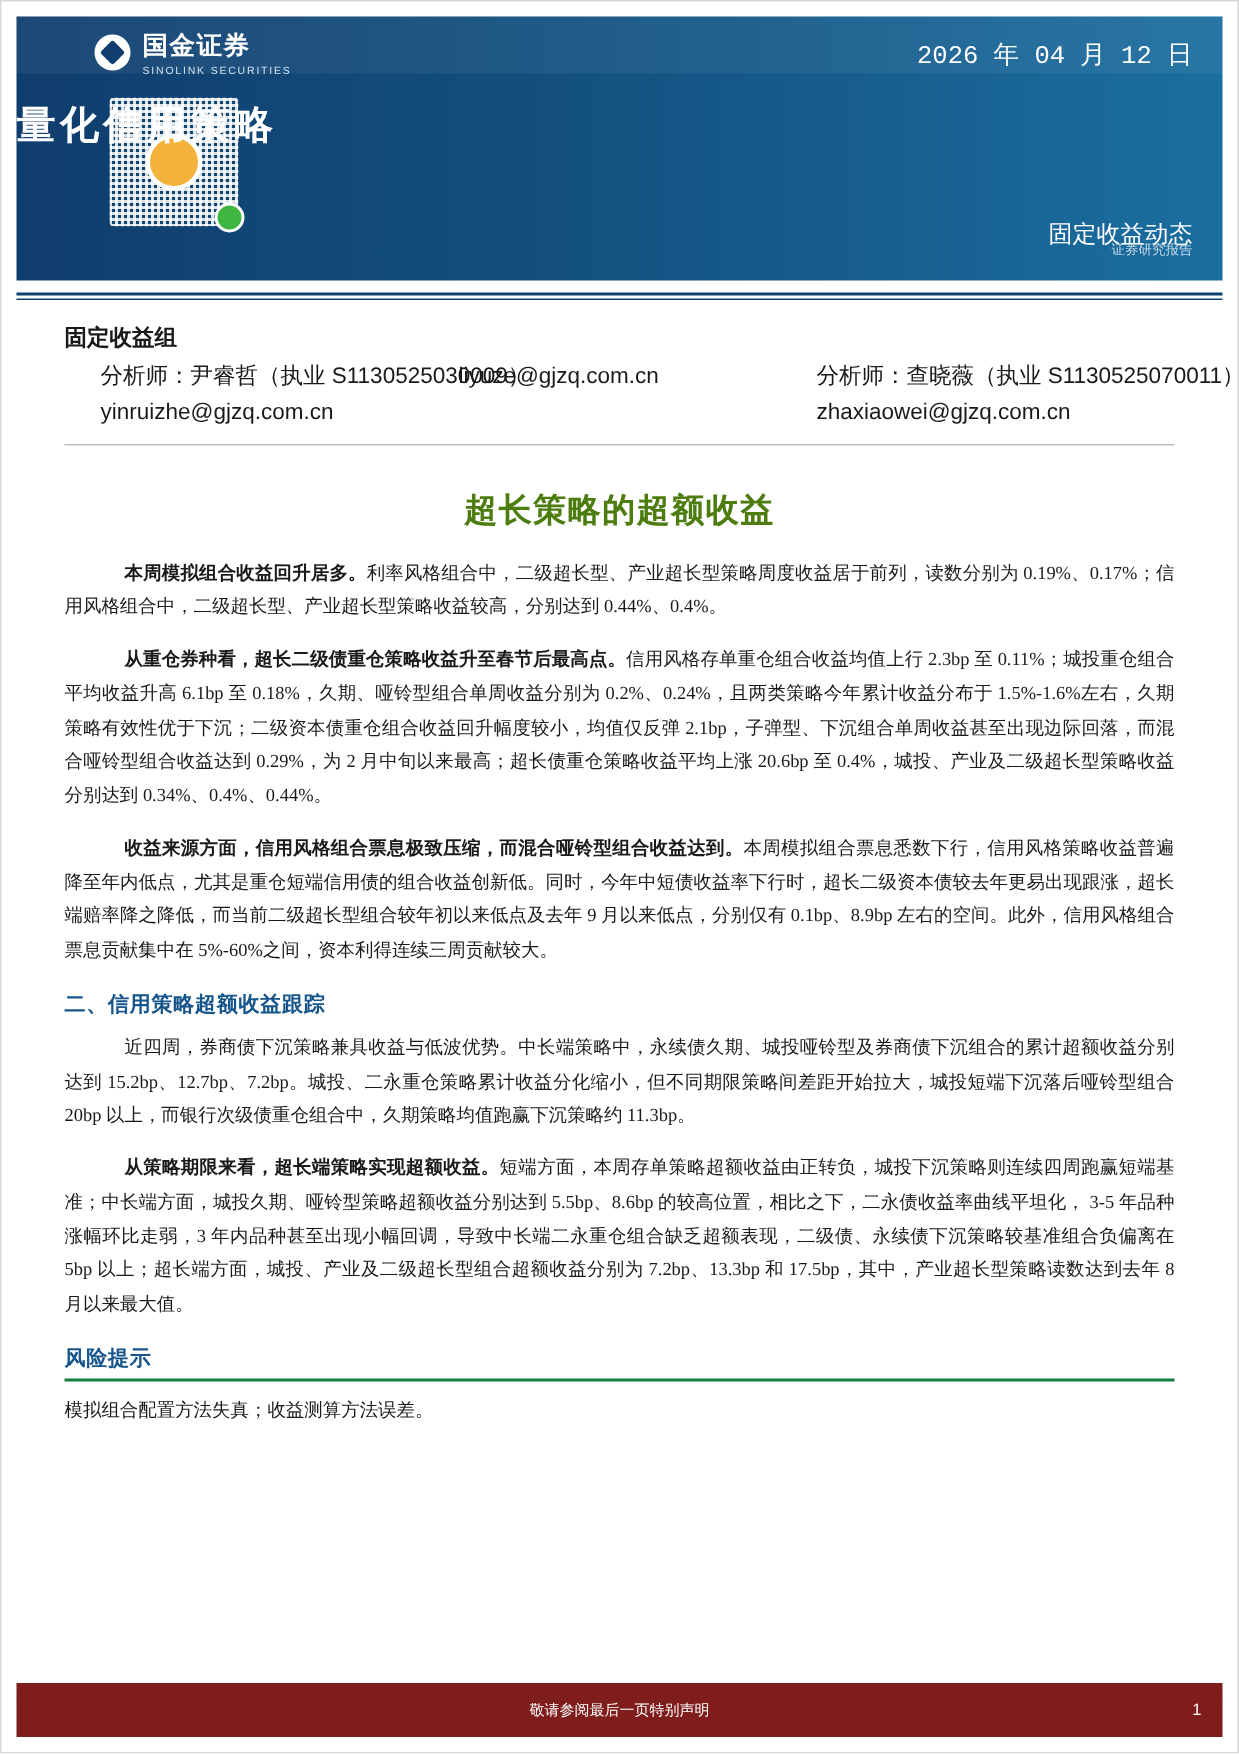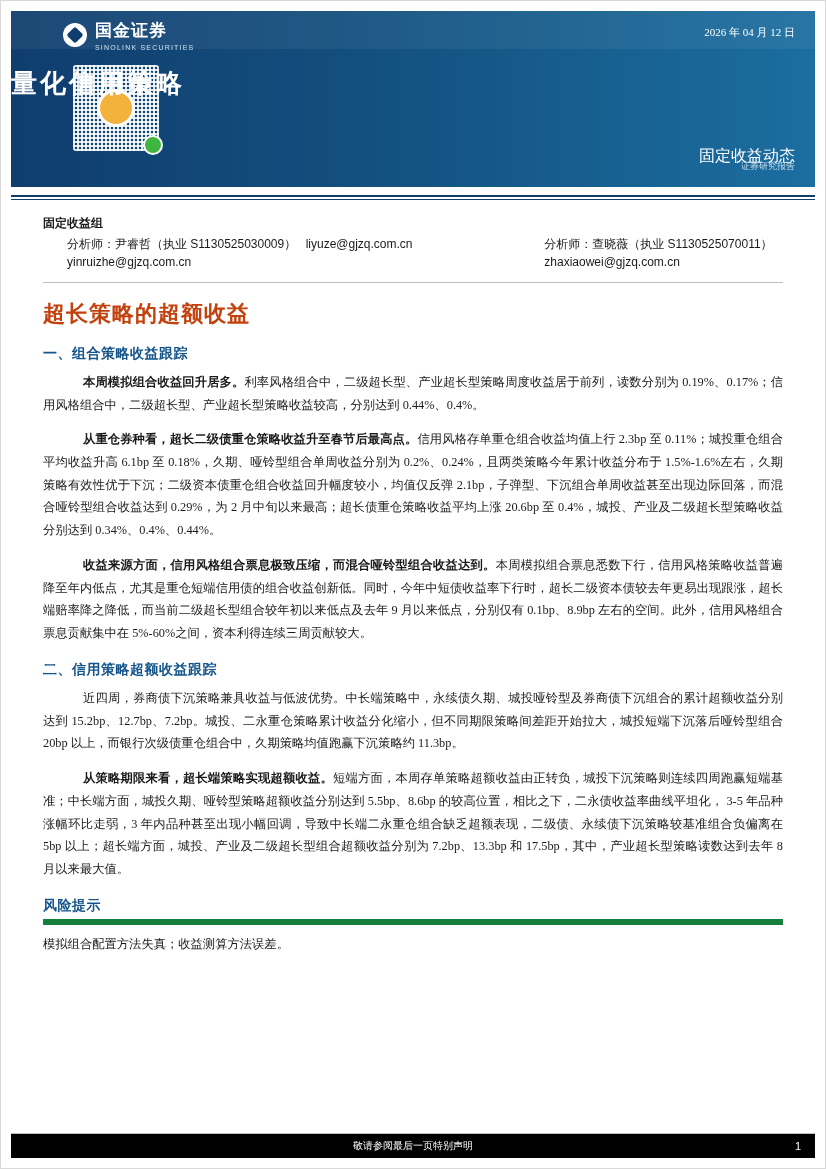--- a/index.html
+++ b/index.html
@@ -76,22 +76,22 @@
     font-family: "Liberation Sans", sans-serif;
     margin-top: 2px;
   }
   .logo-text { display: flex; flex-direction: column; }
 
   .header-date {
     position: absolute;
     right: 20px;
     top: 14px;
     color: #ffffff;
-    font-size: 11px;
-    font-family: Liberation Serif, serif;
+    font-size: 17px;
+    font-family: Liberation Mono, monospace;
   }
   .header-title {
     position: absolute;
     top: 55px;
     left: 0; right: 0;
     text-align: left;
     color: #ffffff;
     font-size: 26px;
     font-weight: bold;
     letter-spacing: 3px;
@@ -151,21 +151,21 @@
     border-top: 2px solid #0f3d6e;
   }
   .hr-thin {
     margin: 2px 10px 0 10px;
     border-top: 1px solid #0f3d6e;
   }
 
   
   .analysts {
     margin: 14px 42px 0 42px;
-    font-size: 12px;
+    font-size: 15px;
     line-height: 1.55;
     font-family: "Liberation Sans", sans-serif;
     color: #1a1a1a;
   }
   .analyst-group-title { font-weight: bold; }
   .analyst-row {
     display: flex;
     margin-top: 2px;
     margin-left: 24px;
   }
@@ -176,38 +176,38 @@
   .analysts-rule {
     margin: 10px 42px 0 42px;
     border-top: 1px solid #bfbfbf;
   }
 
   
   .article {
     margin: 0 42px;
   }
   .art-title {
-    text-align: left;
+    text-align: center;
     font-size: 22px;
     font-weight: bold;
     letter-spacing: 1px;
-    margin: 16px 0 16px 0;
-    color: #c2410c;
+    margin: 28px 0 16px 0;
+    color: #4d7c0f;
     font-family: "Liberation Sans", sans-serif;
   }
   h2.sec {
     color: #15558b;
     font-size: 14px;
     font-weight: bold;
     margin: 16px 0 8px 0;
     font-family: "Liberation Sans", sans-serif;
     letter-spacing: 0.5px;
   }
   h2.sec.risk {
-    border-bottom: 6px solid #15803d;
+    border-bottom: 2px solid #15803d;
     padding-bottom: 4px;
     display: block;
   }
   p.para {
     font-size: 12.3px;
     line-height: 1.85;
     margin: 0 0 12px 0;
     text-align: justify;
     text-justify: inter-ideograph;
   }
@@ -216,22 +216,22 @@
     font-size: 12.3px;
     line-height: 1.8;
     margin: 2px 0 0 0;
   }
 
   
   .footer {
     position: absolute;
     left: 10px; right: 10px;
     bottom: 10px;
-    height: 24px;
-    background: #000000;
+    height: 36px;
+    background: #7f1d1d;
     color: #ffffff;
     display: flex;
     align-items: center;
     justify-content: center;
     font-size: 10px;
     font-family: "Liberation Sans", sans-serif;
   }
   .footer-page {
     position: absolute;
     right: 14px;
@@ -290,21 +290,20 @@
         <div class="analyst-mail">zhaxiaowei@gjzq.com.cn</div>
       </div>
     </div>
   </div>
 
   <div class="analysts-rule"></div>
 
   <div class="article">
     <div class="art-title">超长策略的超额收益</div>
 
-    <h2 class="sec">一、组合策略收益跟踪</h2>
     <p class="para"><b>本周模拟组合收益回升居多。</b><span>利率风格组合中，二级超长型、产业超长型策略周度收益居于前列，读数分别为 0.19%、0.17%；信用风格组合中，二级超长型、产业超长型策略收益较高，分别达到 0.44%、0.4%。</span></p>
     <p class="para"><b>从重仓券种看，超长二级债重仓策略收益升至春节后最高点。</b><span>信用风格存单重仓组合收益均值上行 2.3bp 至 0.11%；城投重仓组合平均收益升高 6.1bp 至 0.18%，久期、哑铃型组合单周收益分别为 0.2%、0.24%，且两类策略今年累计收益分布于 1.5%-1.6%左右，久期策略有效性优于下沉；二级资本债重仓组合收益回升幅度较小，均值仅反弹 2.1bp，子弹型、下沉组合单周收益甚至出现边际回落，而混合哑铃型组合收益达到 0.29%，为 2 月中旬以来最高；超长债重仓策略收益平均上涨 20.6bp 至 0.4%，城投、产业及二级超长型策略收益分别达到 0.34%、0.4%、0.44%。</span></p>
     <p class="para"><b>收益来源方面，信用风格组合票息极致压缩，而混合哑铃型组合收益达到。</b><span>本周模拟组合票息悉数下行，信用风格策略收益普遍降至年内低点，尤其是重仓短端信用债的组合收益创新低。同时，今年中短债收益率下行时，超长二级资本债较去年更易出现跟涨，超长端赔率降之降低，而当前二级超长型组合较年初以来低点及去年 9 月以来低点，分别仅有 0.1bp、8.9bp 左右的空间。此外，信用风格组合票息贡献集中在 5%-60%之间，资本利得连续三周贡献较大。</span></p>
 
     <h2 class="sec">二、信用策略超额收益跟踪</h2>
     <p class="para"><b></b><span>近四周，券商债下沉策略兼具收益与低波优势。中长端策略中，永续债久期、城投哑铃型及券商债下沉组合的累计超额收益分别达到 15.2bp、12.7bp、7.2bp。城投、二永重仓策略累计收益分化缩小，但不同期限策略间差距开始拉大，城投短端下沉落后哑铃型组合 20bp 以上，而银行次级债重仓组合中，久期策略均值跑赢下沉策略约 11.3bp。</span></p>
     <p class="para"><b>从策略期限来看，超长端策略实现超额收益。</b><span>短端方面，本周存单策略超额收益由正转负，城投下沉策略则连续四周跑赢短端基准；中长端方面，城投久期、哑铃型策略超额收益分别达到 5.5bp、8.6bp 的较高位置，相比之下，二永债收益率曲线平坦化， 3-5 年品种涨幅环比走弱，3 年内品种甚至出现小幅回调，导致中长端二永重仓组合缺乏超额表现，二级债、永续债下沉策略较基准组合负偏离在 5bp 以上；超长端方面，城投、产业及二级超长型组合超额收益分别为 7.2bp、13.3bp 和 17.5bp，其中，产业超长型策略读数达到去年 8 月以来最大值。</span></p>
 
     <h2 class="sec risk">风险提示</h2>
     <p class="plain">模拟组合配置方法失真；收益测算方法误差。</p>

